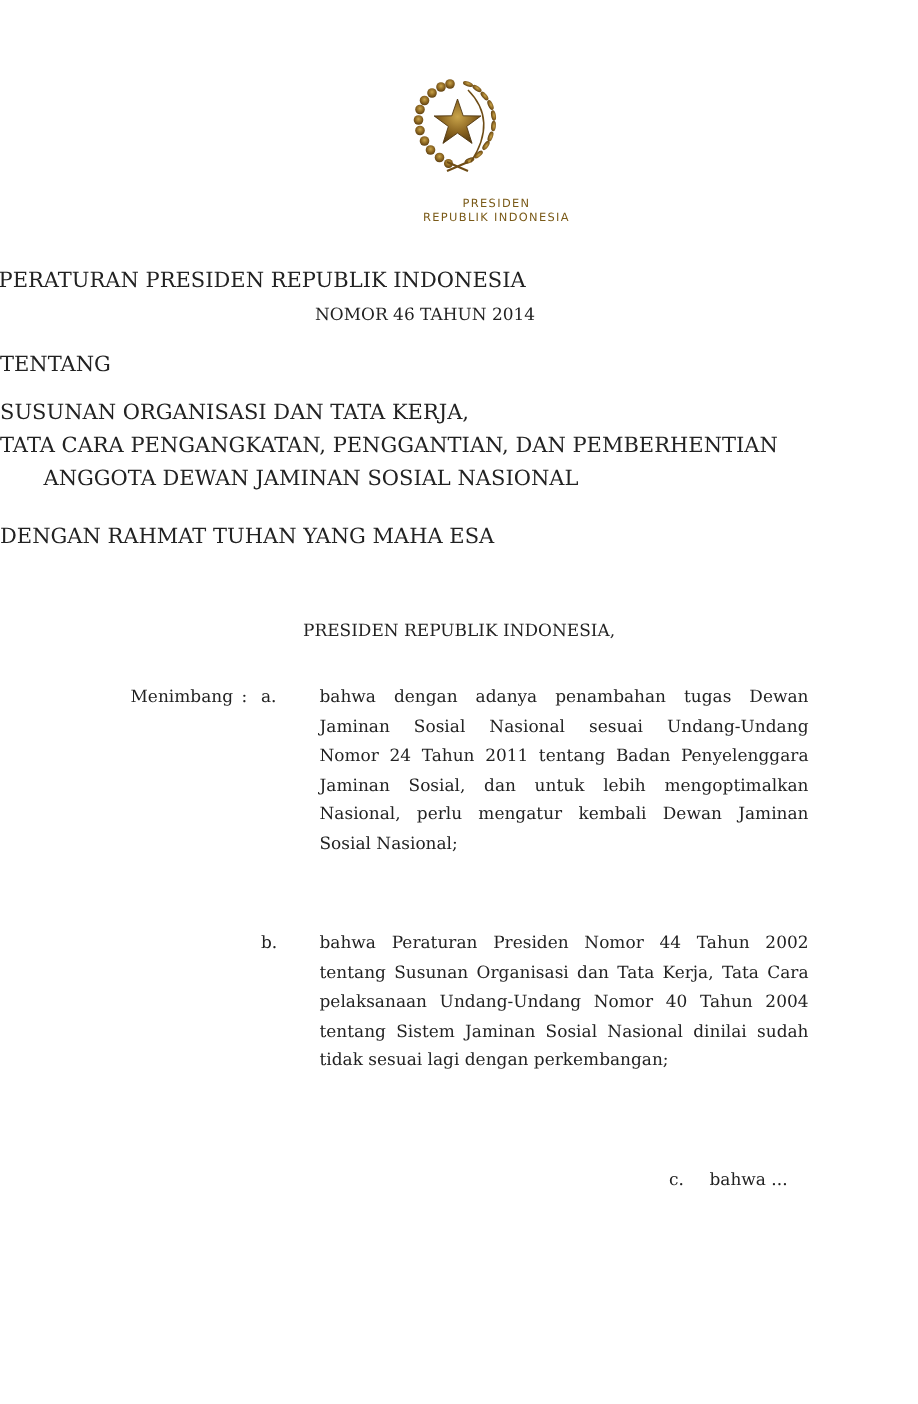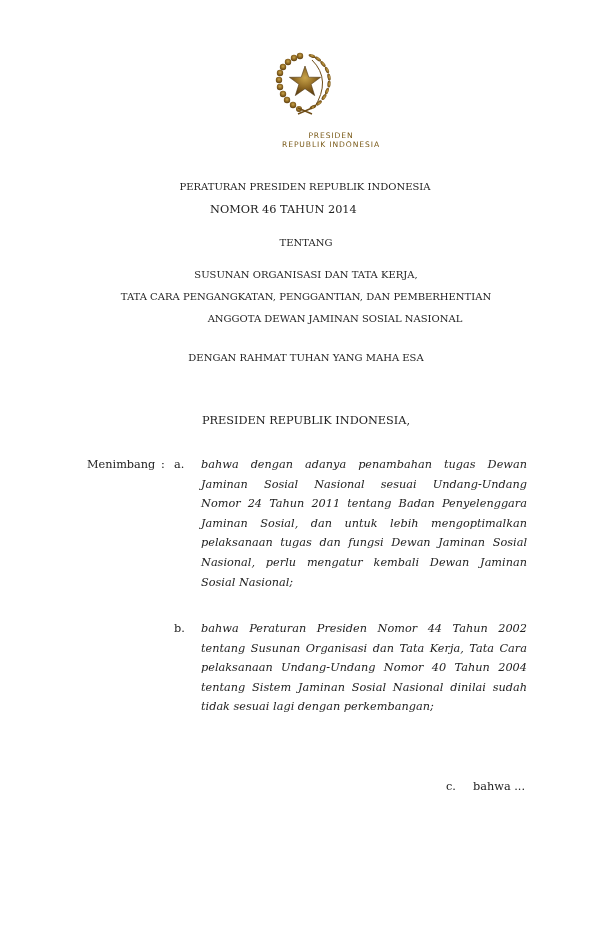--- a/index.html
+++ b/index.html
@@ -7,25 +7,25 @@
       width: 612px; height: 936px; position: relative; overflow: hidden;
       font-family: "DejaVu Serif", "Liberation Serif", serif;
       color: #222222;
     }
     .emblem { position: absolute; left: 272px; top: 50px; width: 66px; height: 66px; }
     .emblem-label {
       position: absolute; left: 0; width: 612px; text-align: center;
       font-family: "DejaVu Sans", "Liberation Sans", sans-serif;
       color: #7a5a18; font-size: 7.6px; letter-spacing: 0.9px; line-height: 9px; padding-left: 25px;
     }
-    .c { position: absolute; left: 0; width: 612px; text-align: center; font-size: 10px; line-height: 14px; white-space: nowrap; }
+    .c { position: absolute; left: 0; width: 612px; font-size: 14px; line-height: 14px; white-space: nowrap; }
     .abs { position: absolute; font-size: 11.3px; line-height: 14px; white-space: nowrap; text-align: right; }
     .para {
-      position: absolute; left: 201px; width: 326px; font-size: 11.3px; line-height: 19.6px;
-      text-align: justify; text-align-last: left; font-style: italic;
+      position: absolute; left: 213px; width: 326px; font-size: 11.3px; line-height: 19.6px;
+      text-align: justify; text-align-last: left;
     }
     .para span.line { display: block; text-align: justify; text-align-last: justify; }
     .para span.line.last { text-align-last: left; }
   </style>
 </head>
 <body>
 
 <div class="emblem">
   <svg width="66" height="66" viewBox="0 0 66 66">
     <defs>
@@ -86,21 +86,20 @@
 
 <div class="abs" style="top:458px; left:87px;">Menimbang</div>
 <div class="abs" style="top:458px; left:161px;">:</div>
 <div class="abs" style="top:458px; left:174px;">a.</div>
 
 <div class="para" style="top:455px;">
   <span class="line">bahwa dengan adanya penambahan tugas Dewan</span>
   <span class="line">Jaminan Sosial Nasional sesuai Undang-Undang</span>
   <span class="line">Nomor 24 Tahun 2011 tentang Badan Penyelenggara</span>
   <span class="line">Jaminan Sosial, dan untuk lebih mengoptimalkan</span>
-  <span class="line">pelaksanaan tugas dan fungsi Dewan Jaminan Sosial</span>
   <span class="line">Nasional, perlu mengatur kembali Dewan Jaminan</span>
   <span class="line last">Sosial Nasional;</span>
 </div>
 
 <div class="abs" style="top:622px; left:174px;">b.</div>
 <div class="para" style="top:619px;">
   <span class="line">bahwa  Peraturan Presiden Nomor 44 Tahun 2002</span>
   <span class="line">tentang Susunan Organisasi dan Tata Kerja, Tata Cara</span>
   <span class="line">pelaksanaan Undang-Undang Nomor 40 Tahun 2004</span>
   <span class="line">tentang Sistem Jaminan Sosial Nasional dinilai sudah</span>

